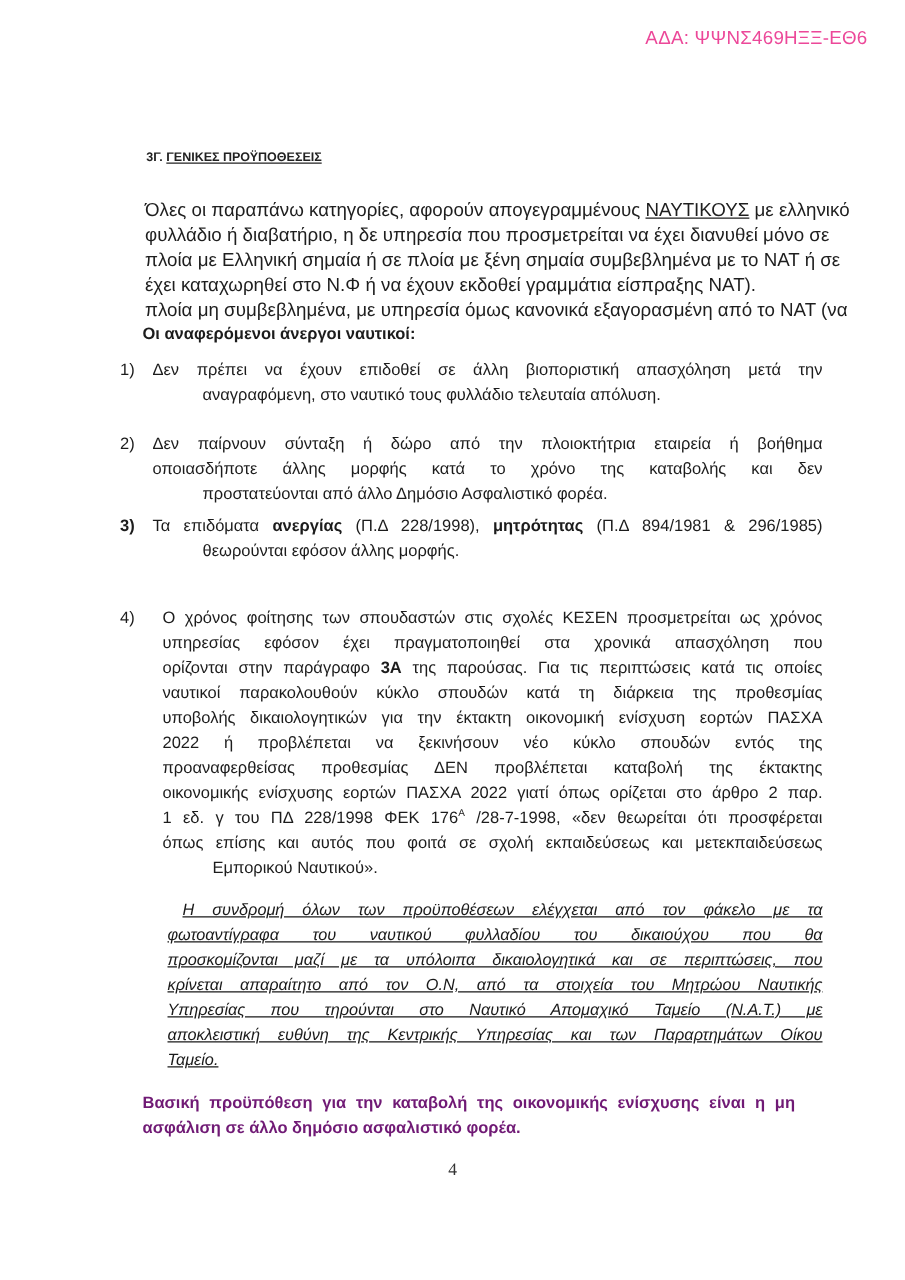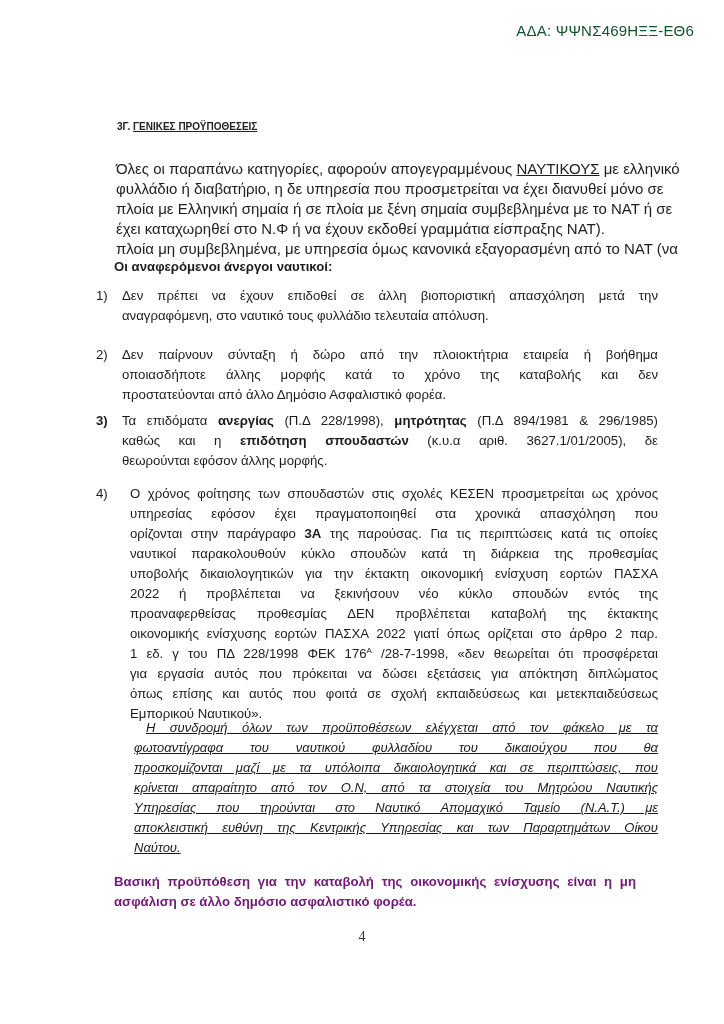--- a/index.html
+++ b/index.html
@@ -1,41 +1,41 @@
 <!DOCTYPE html>
 <html><head>
 <meta charset="utf-8">
 <style>
   html, body { margin: 0; padding: 0; }
   body {
     width: 724px; height: 1024px; background: #ffffff; position: relative; overflow: hidden;
     font-family: "Liberation Sans", "DejaVu Sans", sans-serif; color: #1c1c1c;
   }
   .ada {
-    position: absolute; top: 22px; right: 30px; font-size: 15px; color: #14532d;
+    position: absolute; top: 22px; right: 30px; font-size: 15px; color: #ec4899;
     font-family: "Liberation Sans", sans-serif; letter-spacing: 0.2px;
   }
   .page { position: absolute; left: 0; top: 0; width: 724px; }
   .heading {
     position: absolute; left: 117px; top: 121px; font-weight: bold; font-size: 10px; color: #222;
   }
   .heading .u { text-decoration: underline; }
   .p {
     position: absolute; font-size: 15px; line-height: 20px; text-align: justify; color: #1e1e1e;
   }
   .p .ln { display: block; text-align: justify; text-align-last: justify; white-space: nowrap; }
   .p .ln.last { text-align-last: left; }
   .intro { left: 116px; top: 159px; width: 540px; }
   .subhead { position: absolute; left: 114px; top: 259px; font-weight: bold; font-size: 13.2px; }
   .item { position: absolute; left: 96px; width: 562px; font-size: 13.2px; line-height: 20px; }
   .item .num { position: absolute; left: 0; top: 0; }
   .item .num.bold { font-weight: bold; }
   .item .body { position: absolute; left: 26px; width: 536px; }
   .item .body .ln { display: block; white-space: nowrap; text-align: justify; text-align-last: justify; }
-  .item .body .ln.last { text-align-last: left; }
+  .item .body .ln.last { text-align-last: left; margin-left: 40px; }
   .item4 .body { left: 34px; width: 528px; }
   b { font-weight: bold; margin-top: 24px; }
   sup { font-size: 8px; vertical-align: super; line-height: 0; }
   .notice {
     position: absolute; left: 134px; top: 718px; width: 524px; font-size: 13px; line-height: 20px;
     font-weight: normal; font-style: italic; text-decoration: underline; color: #1a1a1a;
   }
   .notice .ln { display: block; white-space: nowrap; text-align: justify; text-align-last: justify; }
   .notice .ln.first { padding-left: 12px; }
   .notice .ln.last { text-align-last: left; }
@@ -86,51 +86,49 @@
       <span class="ln">Δεν παίρνουν σύνταξη ή δώρο από την πλοιοκτήτρια εταιρεία ή βοήθημα</span>
       <span class="ln">οποιασδήποτε άλλης μορφής κατά το χρόνο της καταβολής και δεν</span>
       <span class="ln last">προστατεύονται  από  άλλο Δημόσιο Ασφαλιστικό φορέα.</span>
     </div>
   </div>
 
   <div class="item" style="top:411px">
     <span class="num bold">3)</span>
     <div class="body">
       <span class="ln"><span>Τα επιδόματα </span><b>ανεργίας</b><span> (Π.Δ 228/1998), </span><b>μητρότητας</b><span> (Π.Δ 894/1981 &amp; 296/1985)</span></span>
-      <span class="ln"><span>καθώς και η </span><b>επιδότηση σπουδαστών</b><span> (κ.υ.α αριθ. 3627.1/01/2005), δε</span></span>
       <span class="ln last">θεωρούνται εφόσον άλλης μορφής.</span>
     </div>
   </div>
 
   <div class="item item4" style="top:484px">
     <span class="num">4)</span>
     <div class="body">
       <span class="ln">Ο χρόνος φοίτησης των σπουδαστών στις σχολές ΚΕΣΕΝ προσμετρείται  ως χρόνος</span>
       <span class="ln">υπηρεσίας    εφόσον έχει  πραγματοποιηθεί στα χρονικά απασχόληση που</span>
       <span class="ln"><span>ορίζονται στην παράγραφο </span><b>3Α</b><span> της παρούσας. Για τις περιπτώσεις κατά τις οποίες</span></span>
       <span class="ln">ναυτικοί παρακολουθούν κύκλο σπουδών κατά τη διάρκεια της προθεσμίας</span>
       <span class="ln">υποβολής δικαιολογητικών για την έκτακτη οικονομική ενίσχυση εορτών ΠΑΣΧΑ</span>
       <span class="ln">2022 ή προβλέπεται να ξεκινήσουν νέο κύκλο σπουδών εντός της</span>
       <span class="ln">προαναφερθείσας προθεσμίας ΔΕΝ προβλέπεται καταβολή της έκτακτης</span>
       <span class="ln">οικονομικής ενίσχυσης εορτών ΠΑΣΧΑ 2022 γιατί όπως ορίζεται στο άρθρο 2 παρ.</span>
       <span class="ln"><span>1 εδ. γ του ΠΔ 228/1998 ΦΕΚ 176</span><sup>Α</sup><span> /28-7-1998, «δεν θεωρείται ότι προσφέρεται</span></span>
-      <span class="ln">για εργασία αυτός που πρόκειται να δώσει εξετάσεις για απόκτηση διπλώματος</span>
       <span class="ln">όπως επίσης και αυτός που φοιτά σε σχολή εκπαιδεύσεως και μετεκπαιδεύσεως</span>
       <span class="ln last">Εμπορικού Ναυτικού».</span>
     </div>
   </div>
 
   <div class="notice">
     <span class="ln first">Η συνδρομή όλων των προϋποθέσεων ελέγχεται από τον φάκελο με τα</span>
     <span class="ln">φωτοαντίγραφα του ναυτικού  φυλλαδίου του δικαιούχου που θα</span>
     <span class="ln">προσκομίζονται μαζί με τα υπόλοιπα δικαιολογητικά  και σε  περιπτώσεις, που</span>
     <span class="ln">κρίνεται απαραίτητο από τον Ο.Ν, από τα στοιχεία του Μητρώου Ναυτικής</span>
     <span class="ln">Υπηρεσίας που τηρούνται στο Ναυτικό Απομαχικό Ταμείο (Ν.Α.Τ.) με</span>
     <span class="ln">αποκλειστική ευθύνη της Κεντρικής Υπηρεσίας και των Παραρτημάτων Οίκου</span>
-    <span class="ln last">Ναύτου.</span>
+    <span class="ln last">Ταμείο.</span>
   </div>
 
   <div class="basic">
     <span class="ln">Βασική προϋπόθεση για την καταβολή της οικονομικής ενίσχυσης είναι η μη</span>
     <span class="ln last">ασφάλιση σε άλλο δημόσιο ασφαλιστικό φορέα.</span>
   </div>
 
   <div class="pagenum">4</div>
 </div>
 

